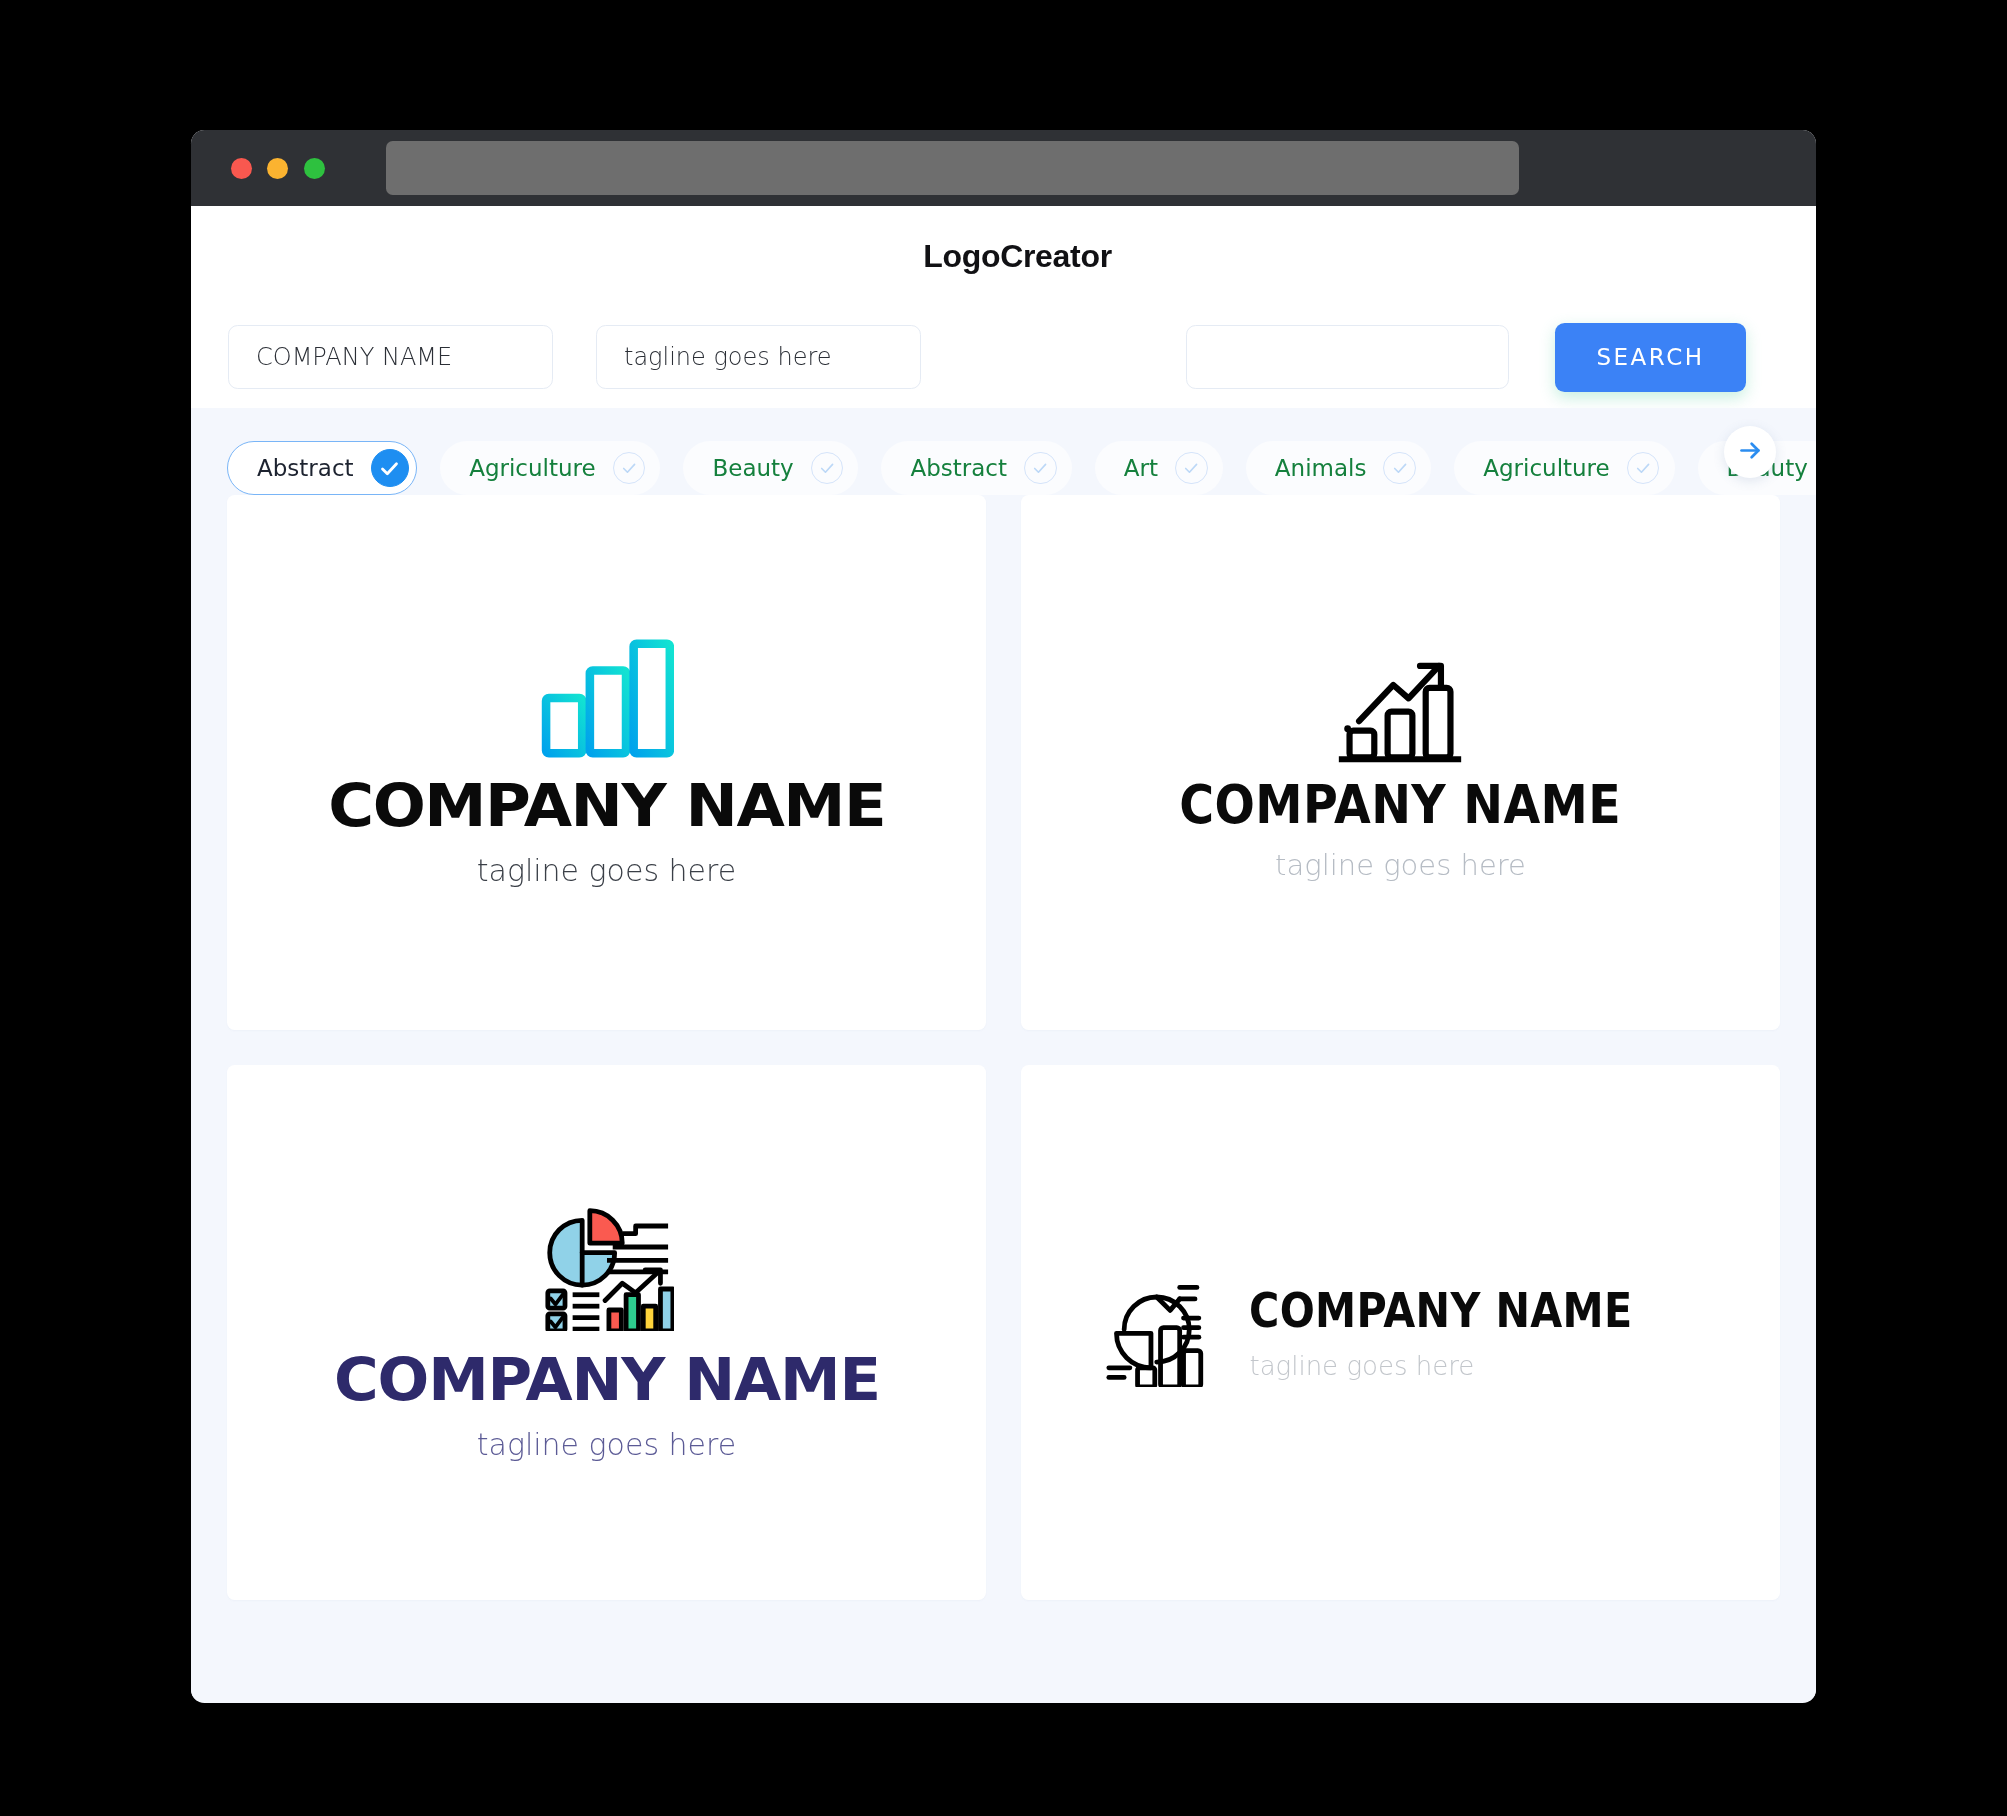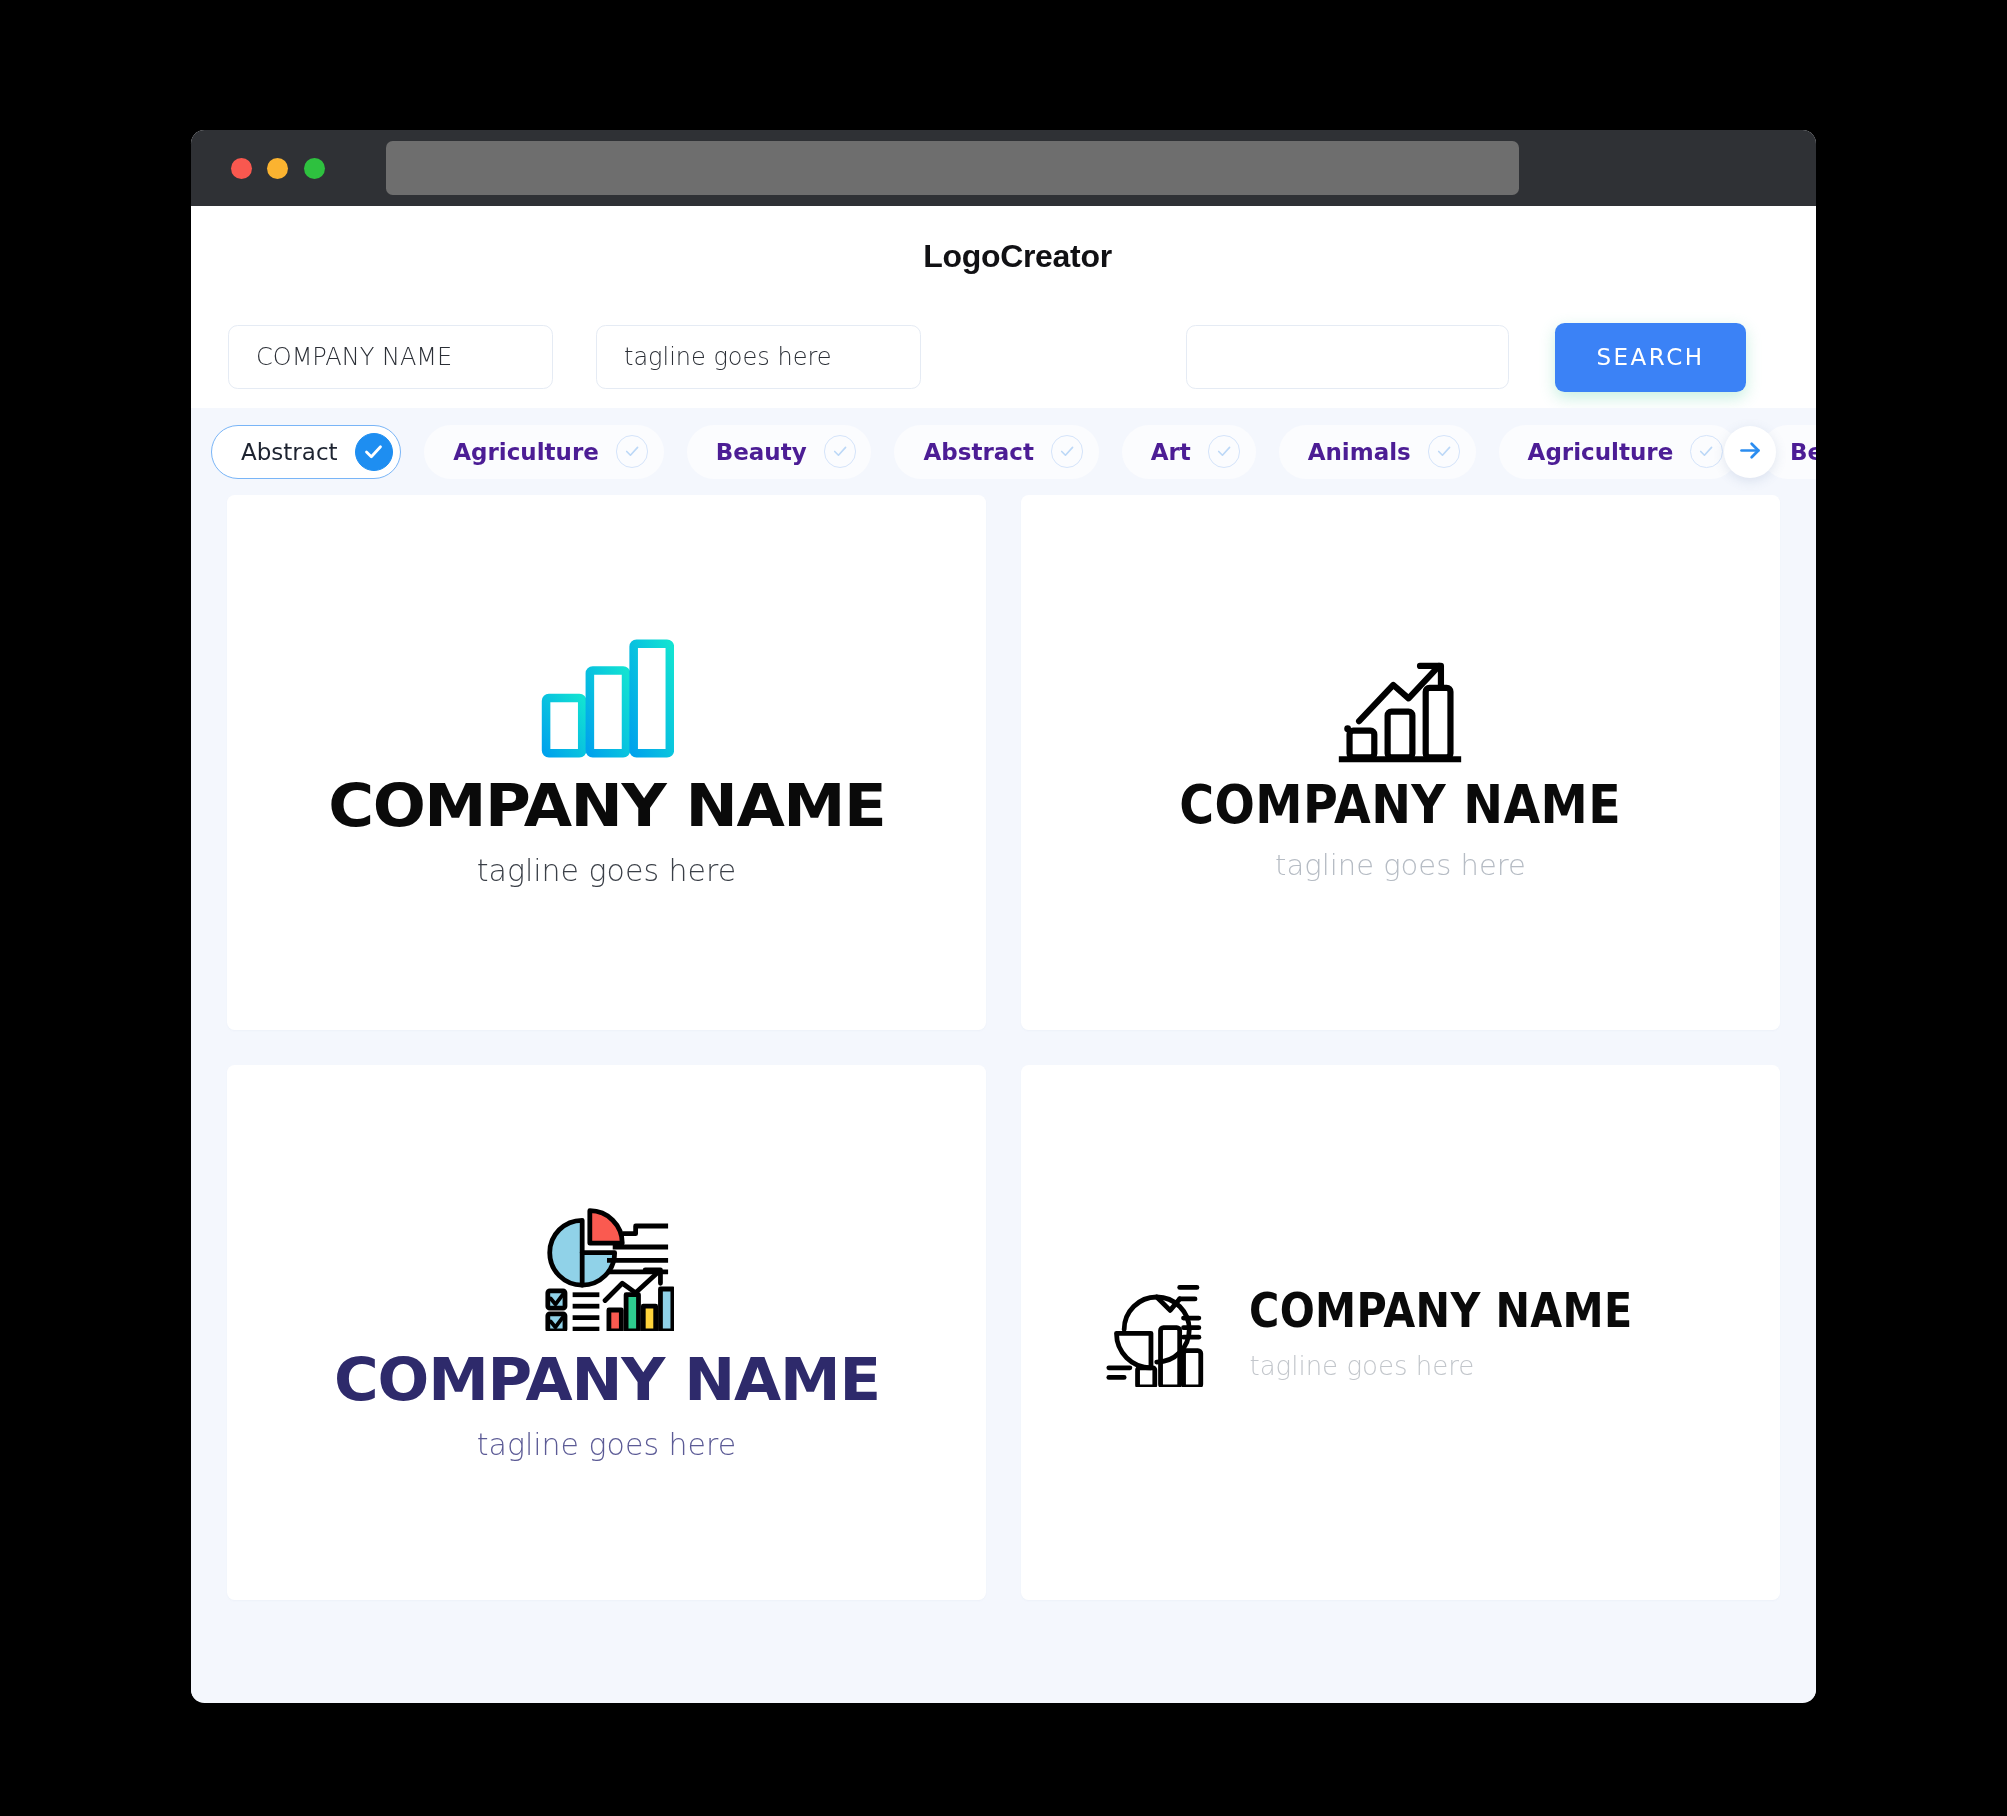--- a/index.html
+++ b/index.html
@@ -114,42 +114,42 @@
     font-weight: 400;
     cursor: pointer;
     box-shadow: 0 5.7px 15.3px rgba(86,207,161,0.32);
   }
 
   
   .chips-row {
     height: 87px;
     background: #f4f7fd;
     display: flex;
-    align-items: center;
-    padding-left: 20px;
+    align-items: flex-end;
+    padding-left: 36px;
     position: relative;
     overflow: hidden;
   }
   .chip {
     height: 54px;
     border-radius: 27px;
     background: #fbfcfe;
     display: flex;
     align-items: center;
     padding: 0 15.3px 0 29px;
     margin-right: 23px;
     white-space: nowrap;
     cursor: pointer;
     flex: none;
   }
   .chip .label {
     font-size: 23px;
-    color: #4c1d95;
+    color: #15803d;
     font-family: "DejaVu Sans", sans-serif;
-    font-weight: 700;
+    font-weight: 400;
     margin-right: 17px;
   }
   .chip .check {
     width: 32.5px; height: 32.5px;
     border-radius: 50%;
     border: 1.4px solid #d5e4fa;
     display: flex; align-items: center; justify-content: center;
   }
   .chip .check svg { display: block; }
 

